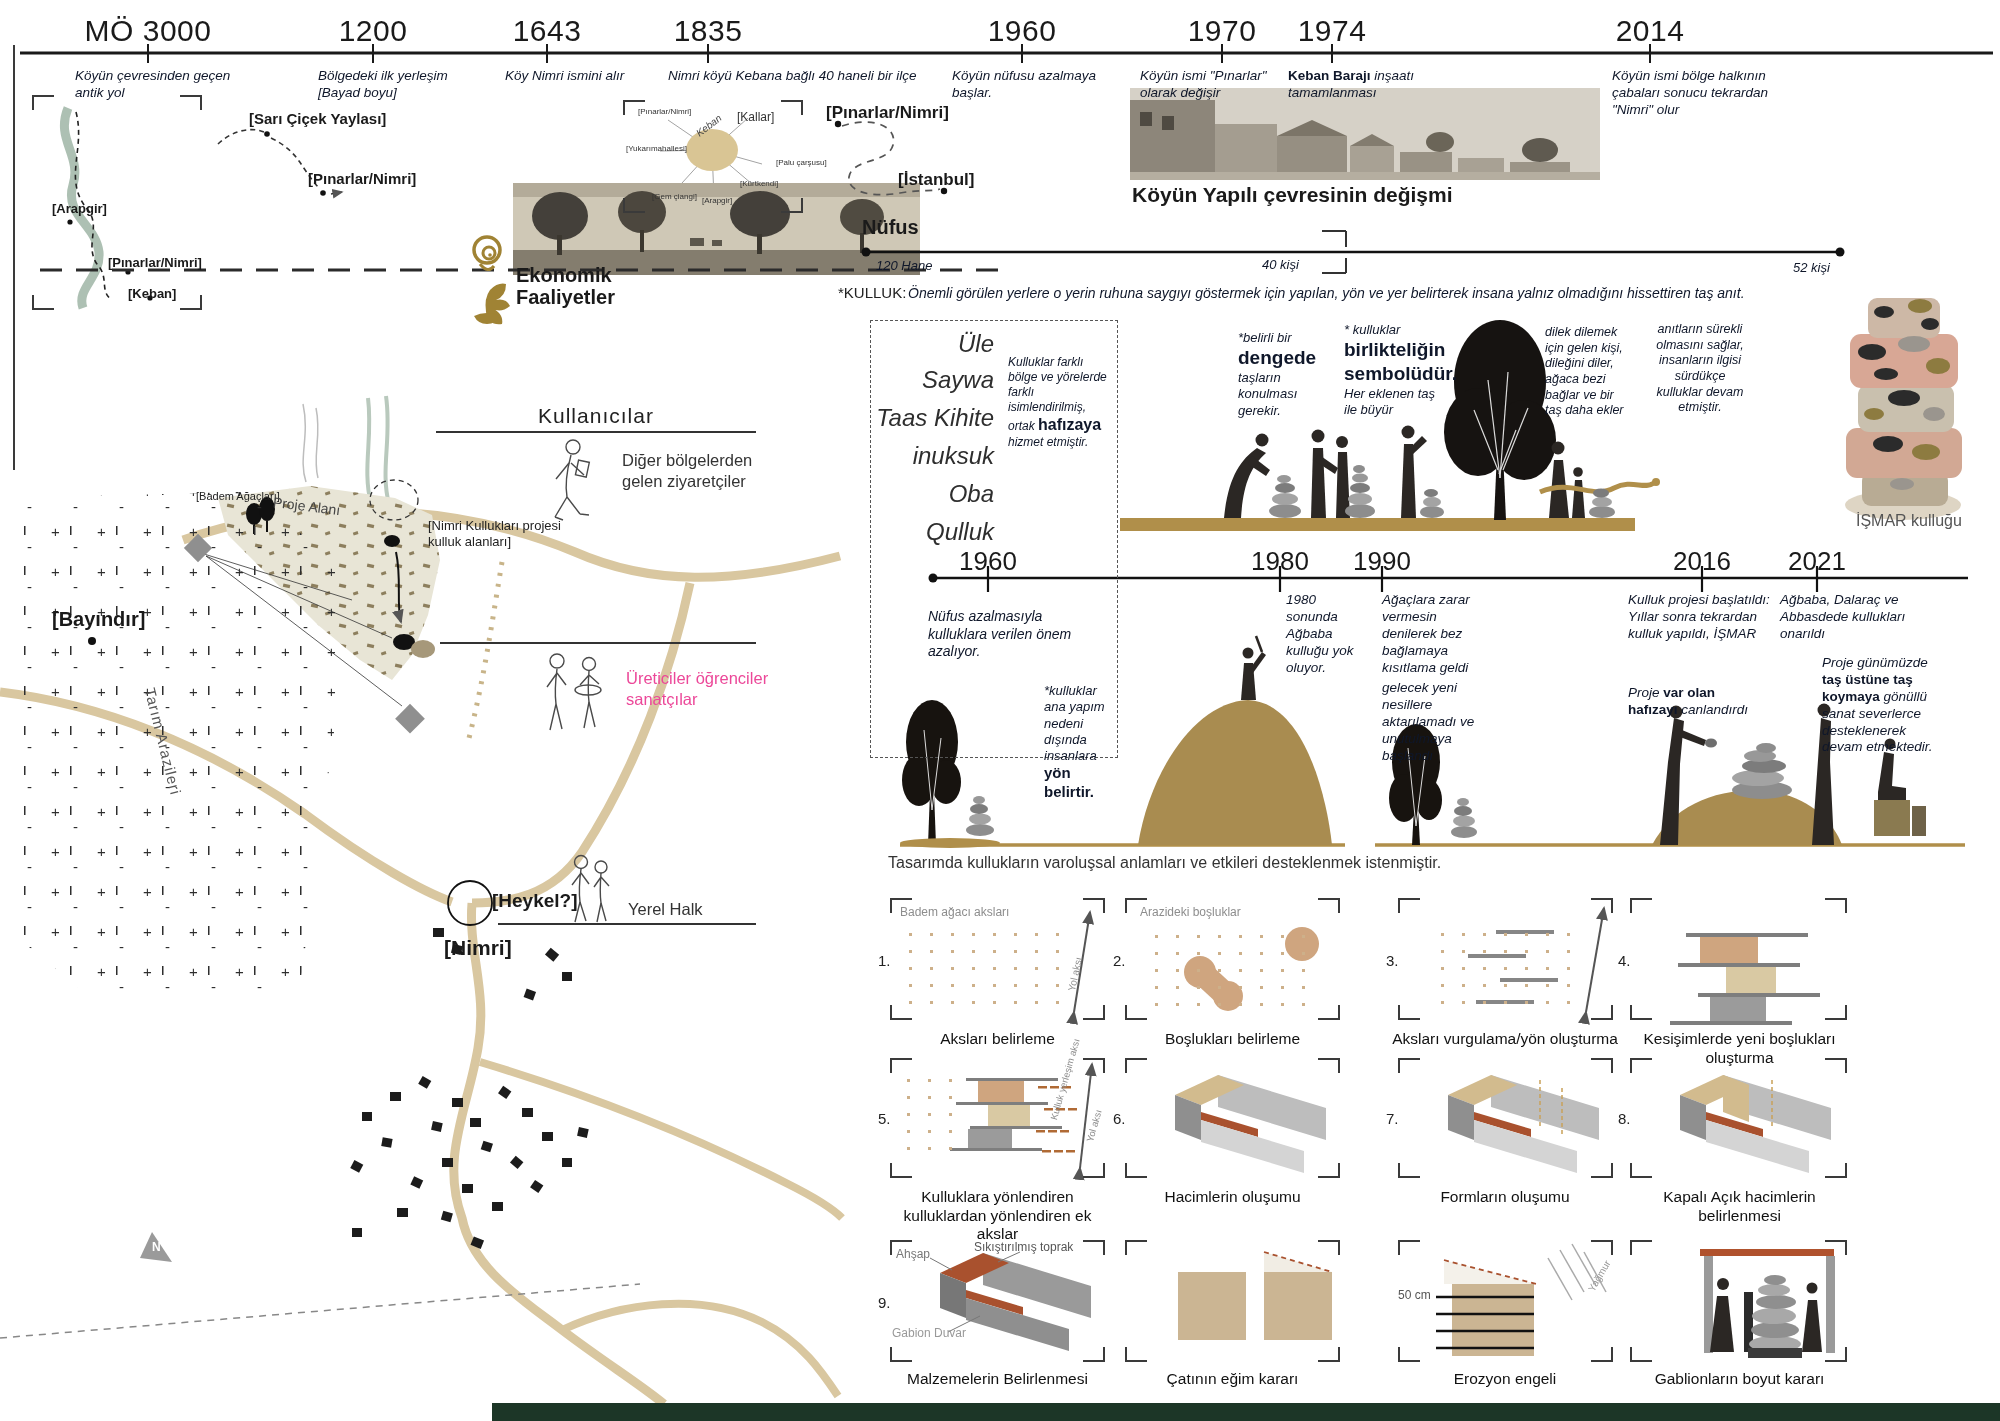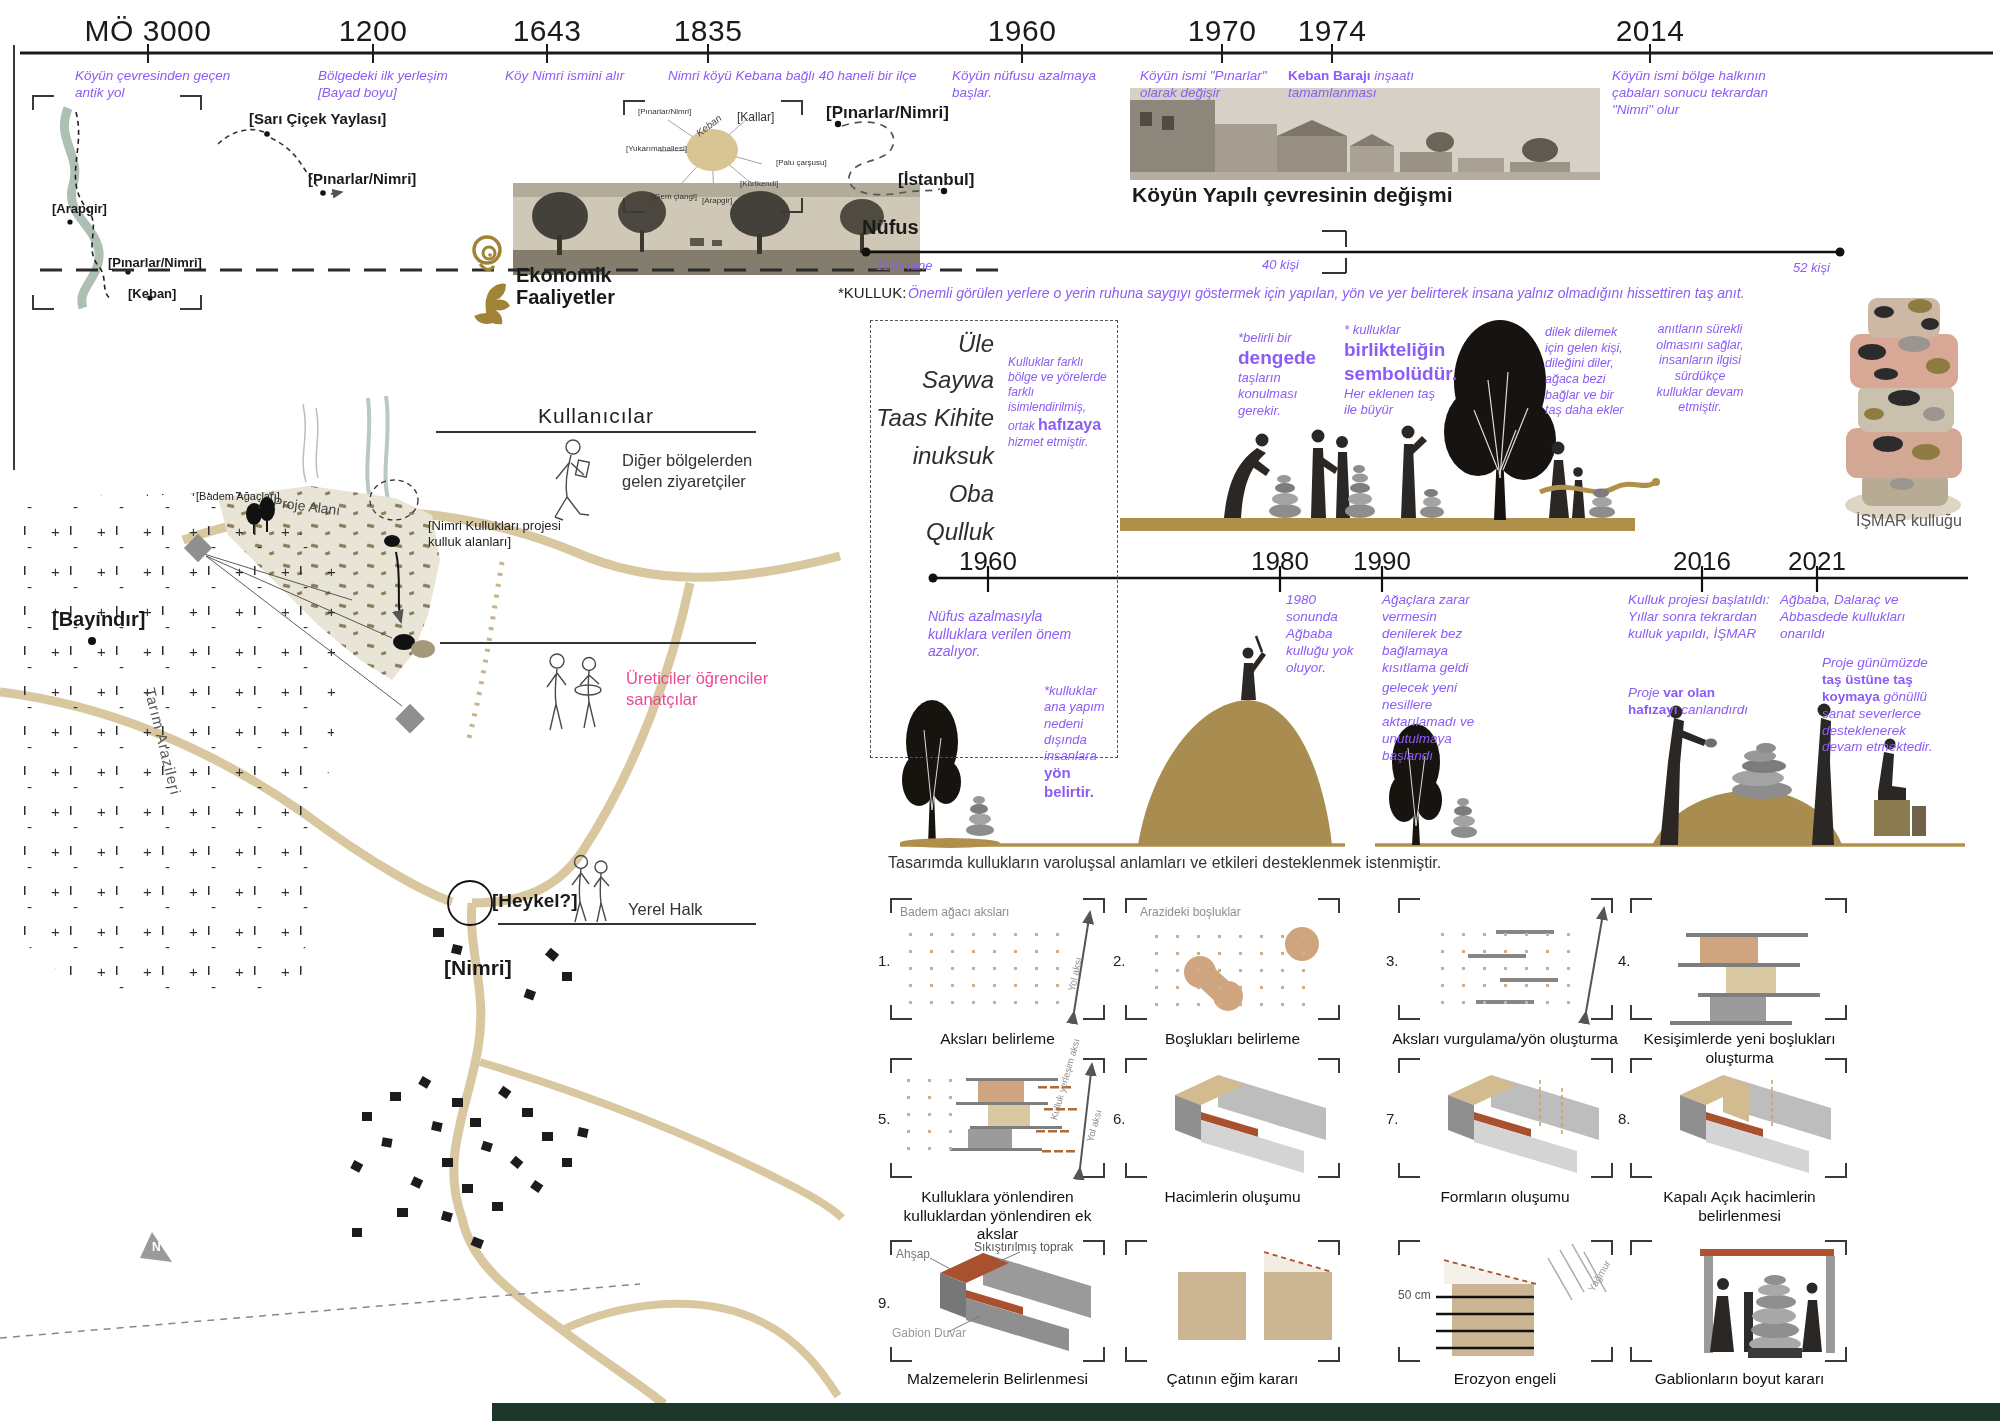--- a/index.html
+++ b/index.html
@@ -1,21 +1,21 @@
 <!DOCTYPE html>
 <html><head>
 <meta charset="utf-8">
 <style>
   html,body{margin:0;padding:0;background:#fff;}
   #poster{position:relative;width:2000px;height:1421px;background:#fff;overflow:hidden;
           font-family:"Liberation Sans",sans-serif;color:#1a1a1a;}
   .abs{position:absolute;}
   .yr{position:absolute;font-size:30px;font-weight:500;letter-spacing:.5px;transform:translateX(-50%);white-space:nowrap;}
   .yr2{position:absolute;font-size:26px;font-weight:500;transform:translateX(-50%);white-space:nowrap;}
-  .ann{position:absolute;font-style:italic;font-size:13.5px;line-height:1.25;color:#8b5cf6;}
+  .ann{position:absolute;font-style:italic;font-size:13.5px;line-height:1.25;color:#0f172a;}
   .lbl{position:absolute;font-weight:700;}
   .cap{position:absolute;font-size:15.5px;color:#111;text-align:center;line-height:1.2;}
   .num{position:absolute;font-size:15px;color:#222;}
   .inlab{position:absolute;font-size:11px;color:#8d8d8d;}
   .dots{position:absolute;background-image:radial-gradient(circle,#cdb08a 1.7px,rgba(0,0,0,0) 1.9px);background-size:21px 17px;}
   .frame{position:absolute;}
   .frame::before{content:"";position:absolute;left:0;top:0;width:20px;height:13px;border-left:2px solid #3a3a3a;border-top:2px solid #3a3a3a;}
   .frame::after{content:"";position:absolute;right:0;top:0;width:20px;height:13px;border-right:2px solid #3a3a3a;border-top:2px solid #3a3a3a;}
   .frame i{position:absolute;width:20px;height:13px;}
   .frame i.bl{left:0;bottom:0;border-left:2px solid #3a3a3a;border-bottom:2px solid #3a3a3a;}
@@ -680,21 +680,21 @@
 <div class="ann" style="left:1044px;top:683px;width:64px;font-size:13px"><span>*kulluklar ana yapım nedeni dışında insanlara </span><span class="b" style="font-size:15px">yön belirtir.</span></div>
 
 <div class="abs" style="left:888px;top:854px;font-size:16px;color:#333">Tasarımda kullukların varoluşsal anlamları ve etkileri desteklenmek istenmiştir.</div>
 
 <div class="abs" style="left:538px;top:404px;font-size:21px;letter-spacing:1px;color:#222">Kullanıcılar</div>
 <div class="abs" style="left:622px;top:450px;width:145px;font-size:16.5px;color:#333;line-height:1.25">Diğer bölgelerden gelen ziyaretçiler</div>
 <div class="abs" style="left:626px;top:668px;width:152px;font-size:16.5px;color:#ec4899;line-height:1.25">Üreticiler öğrenciler sanatçılar</div>
 <div class="abs" style="left:628px;top:900px;width:130px;font-size:16.5px;color:#333">Yerel Halk</div>
 
 <div class="lbl" style="left:52px;top:608px;font-size:20px">[Bayındır]</div>
-<div class="lbl" style="left:444px;top:956px;font-size:21px">[Nimri]</div>
+<div class="lbl" style="left:444px;top:936px;font-size:21px">[Nimri]</div>
 <div class="lbl" style="left:492px;top:890px;font-size:19px">[Heykel?]</div>
 <div class="abs rot" style="left:158px;top:686px;font-size:15px;color:#555;letter-spacing:1px;transform:rotate(76deg)">Tarım Arazileri</div>
 <div class="abs" style="left:196px;top:490px;font-size:11px;color:#222">[Badem Ağaçları]</div>
 <div class="abs rot" style="left:274px;top:494px;font-size:14px;color:#444;transform:rotate(7deg)">Proje Alanı</div>
 <div class="abs" style="left:428px;top:518px;width:135px;font-size:13px;color:#222;line-height:1.25">[Nimri Kullukları projesi kulluk alanları]</div>
 <div class="abs" style="left:152px;top:1240px;font-size:12px;color:#fff;font-weight:700">N</div>
 
 <div class="num" style="left:878px;top:952px">1.</div>
 <div class="num" style="left:1113px;top:952px">2.</div>
 <div class="num" style="left:1386px;top:952px">3.</div>

